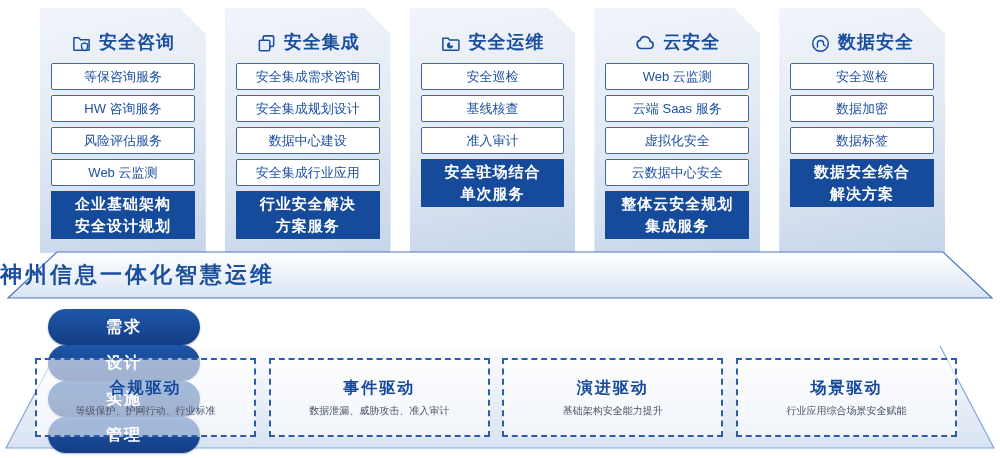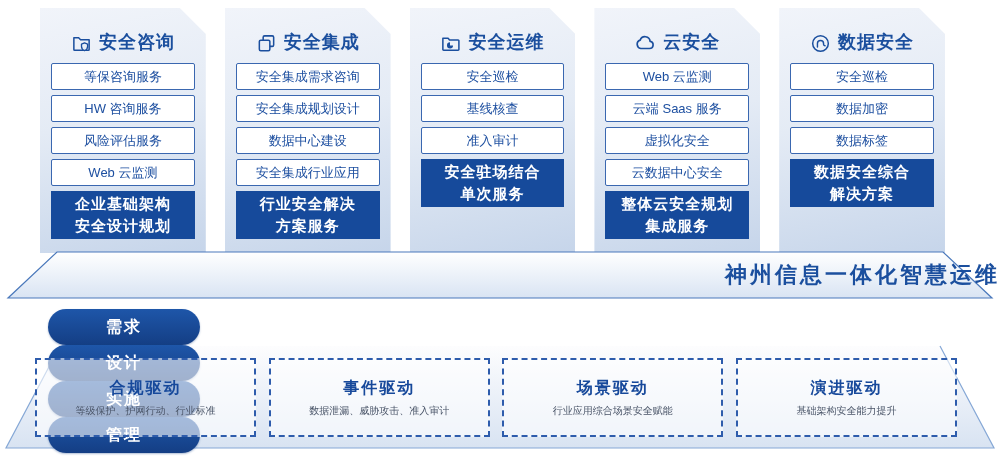--- a/index.html
+++ b/index.html
@@ -35,21 +35,21 @@
     margin-top:1px; height:48px; background:#164A9B; color:#ffffff;
     font-weight:bold; font-size:15px; line-height:1.45;
     display:flex; flex-direction:column; justify-content:center; text-align:center;
     letter-spacing:1px;
   }
 
   
   .banner-svg { position:absolute; left:0; top:250px; width:1000px; height:50px; }
   .banner-title {
     position:absolute; left:0; top:257px; width:1000px; height:36px; line-height:36px;
-    text-align:right; color:#1B4F9E; font-size:22px; font-weight:bold; letter-spacing:3px;
+    text-align:left; color:#1B4F9E; font-size:22px; font-weight:bold; letter-spacing:3px;
   }
 
   
   .base-svg { position:absolute; left:0; top:345px; width:1000px; height:106px; }
 
   
   .phases { position:absolute; left:48px; top:309px; width:900px; display:flex; justify-content:space-between;flex-direction:column; }
   .phase-pill {
     width:152px; height:36px; border-radius:18px;
     background:linear-gradient(180deg,#1E56A9 0%,#143E84 100%);
@@ -210,22 +210,22 @@
   <div class="drivers">
       <div class="driver">
     <div class="driver-title">合规驱动</div>
     <div class="driver-desc">等级保护、护网行动、行业标准</div>
   </div>
       <div class="driver">
     <div class="driver-title">事件驱动</div>
     <div class="driver-desc">数据泄漏、威胁攻击、准入审计</div>
   </div>
       <div class="driver">
+    <div class="driver-title">演进驱动</div>
+    <div class="driver-desc">基础架构安全能力提升</div>
+  </div>
+      <div class="driver">
     <div class="driver-title">场景驱动</div>
     <div class="driver-desc">行业应用综合场景安全赋能</div>
   </div>
-      <div class="driver">
-    <div class="driver-title">演进驱动</div>
-    <div class="driver-desc">基础架构安全能力提升</div>
-  </div>
     </div>
 
 </div>
 
 </body></html>

